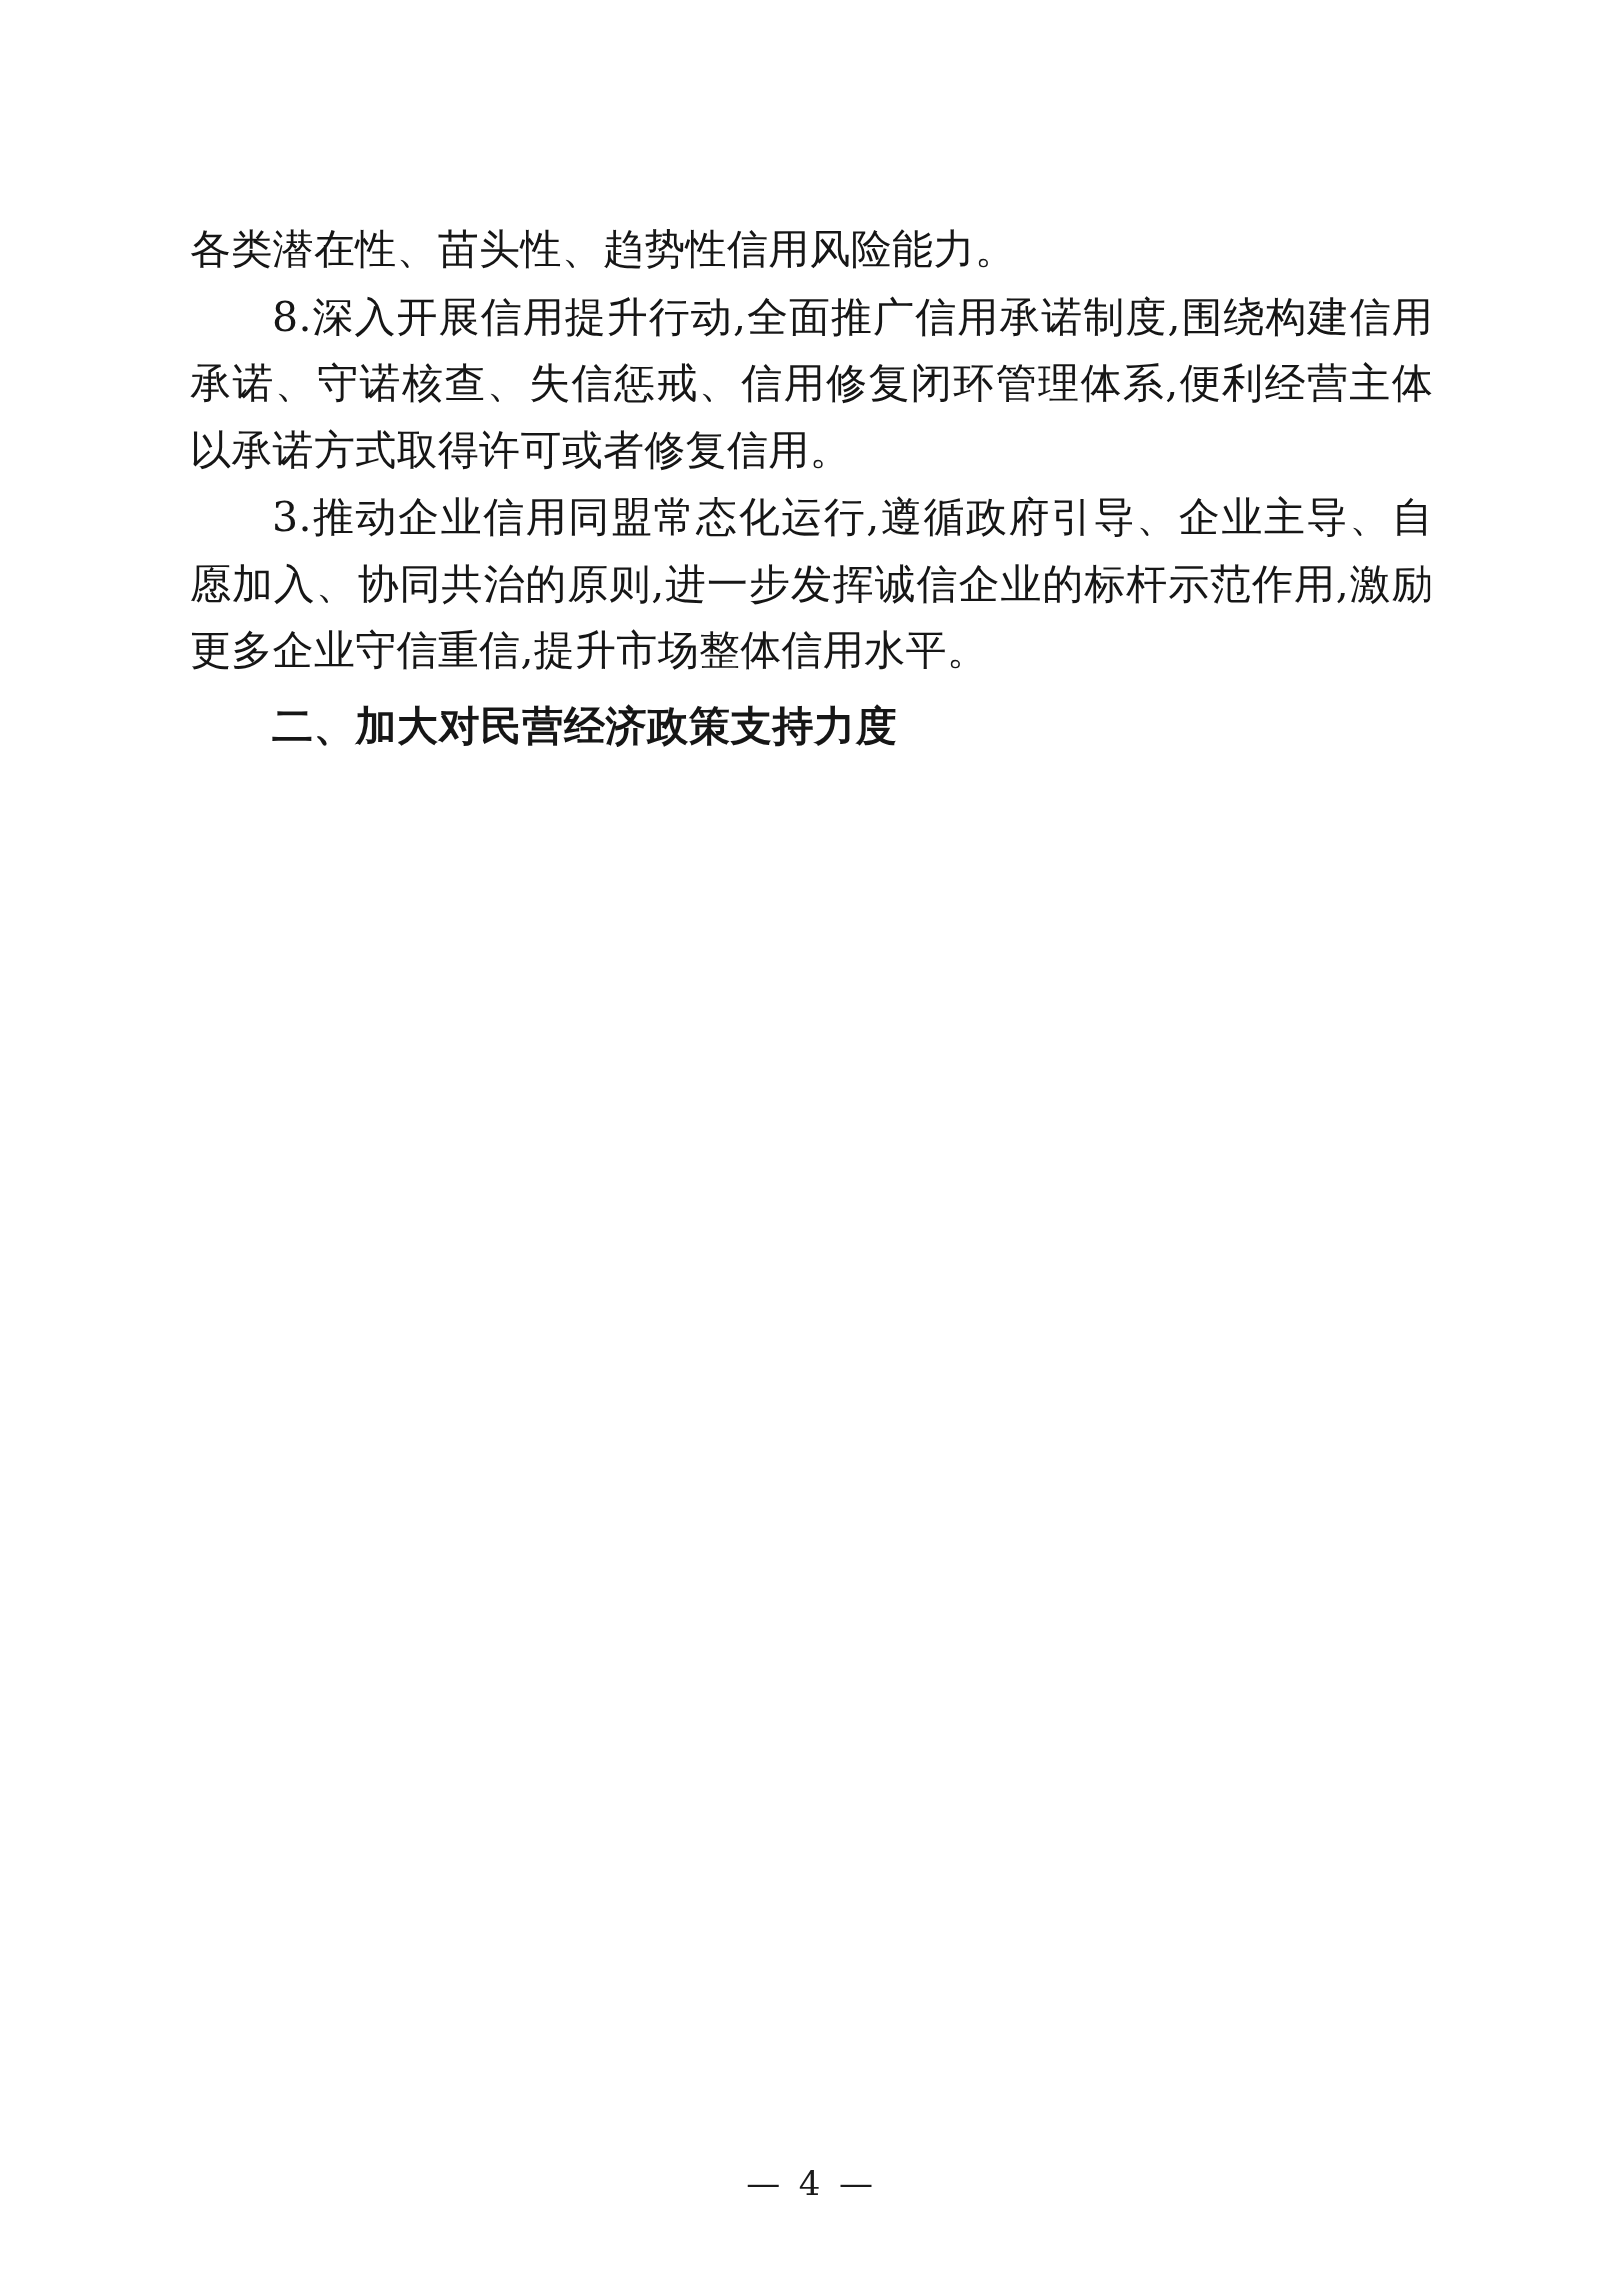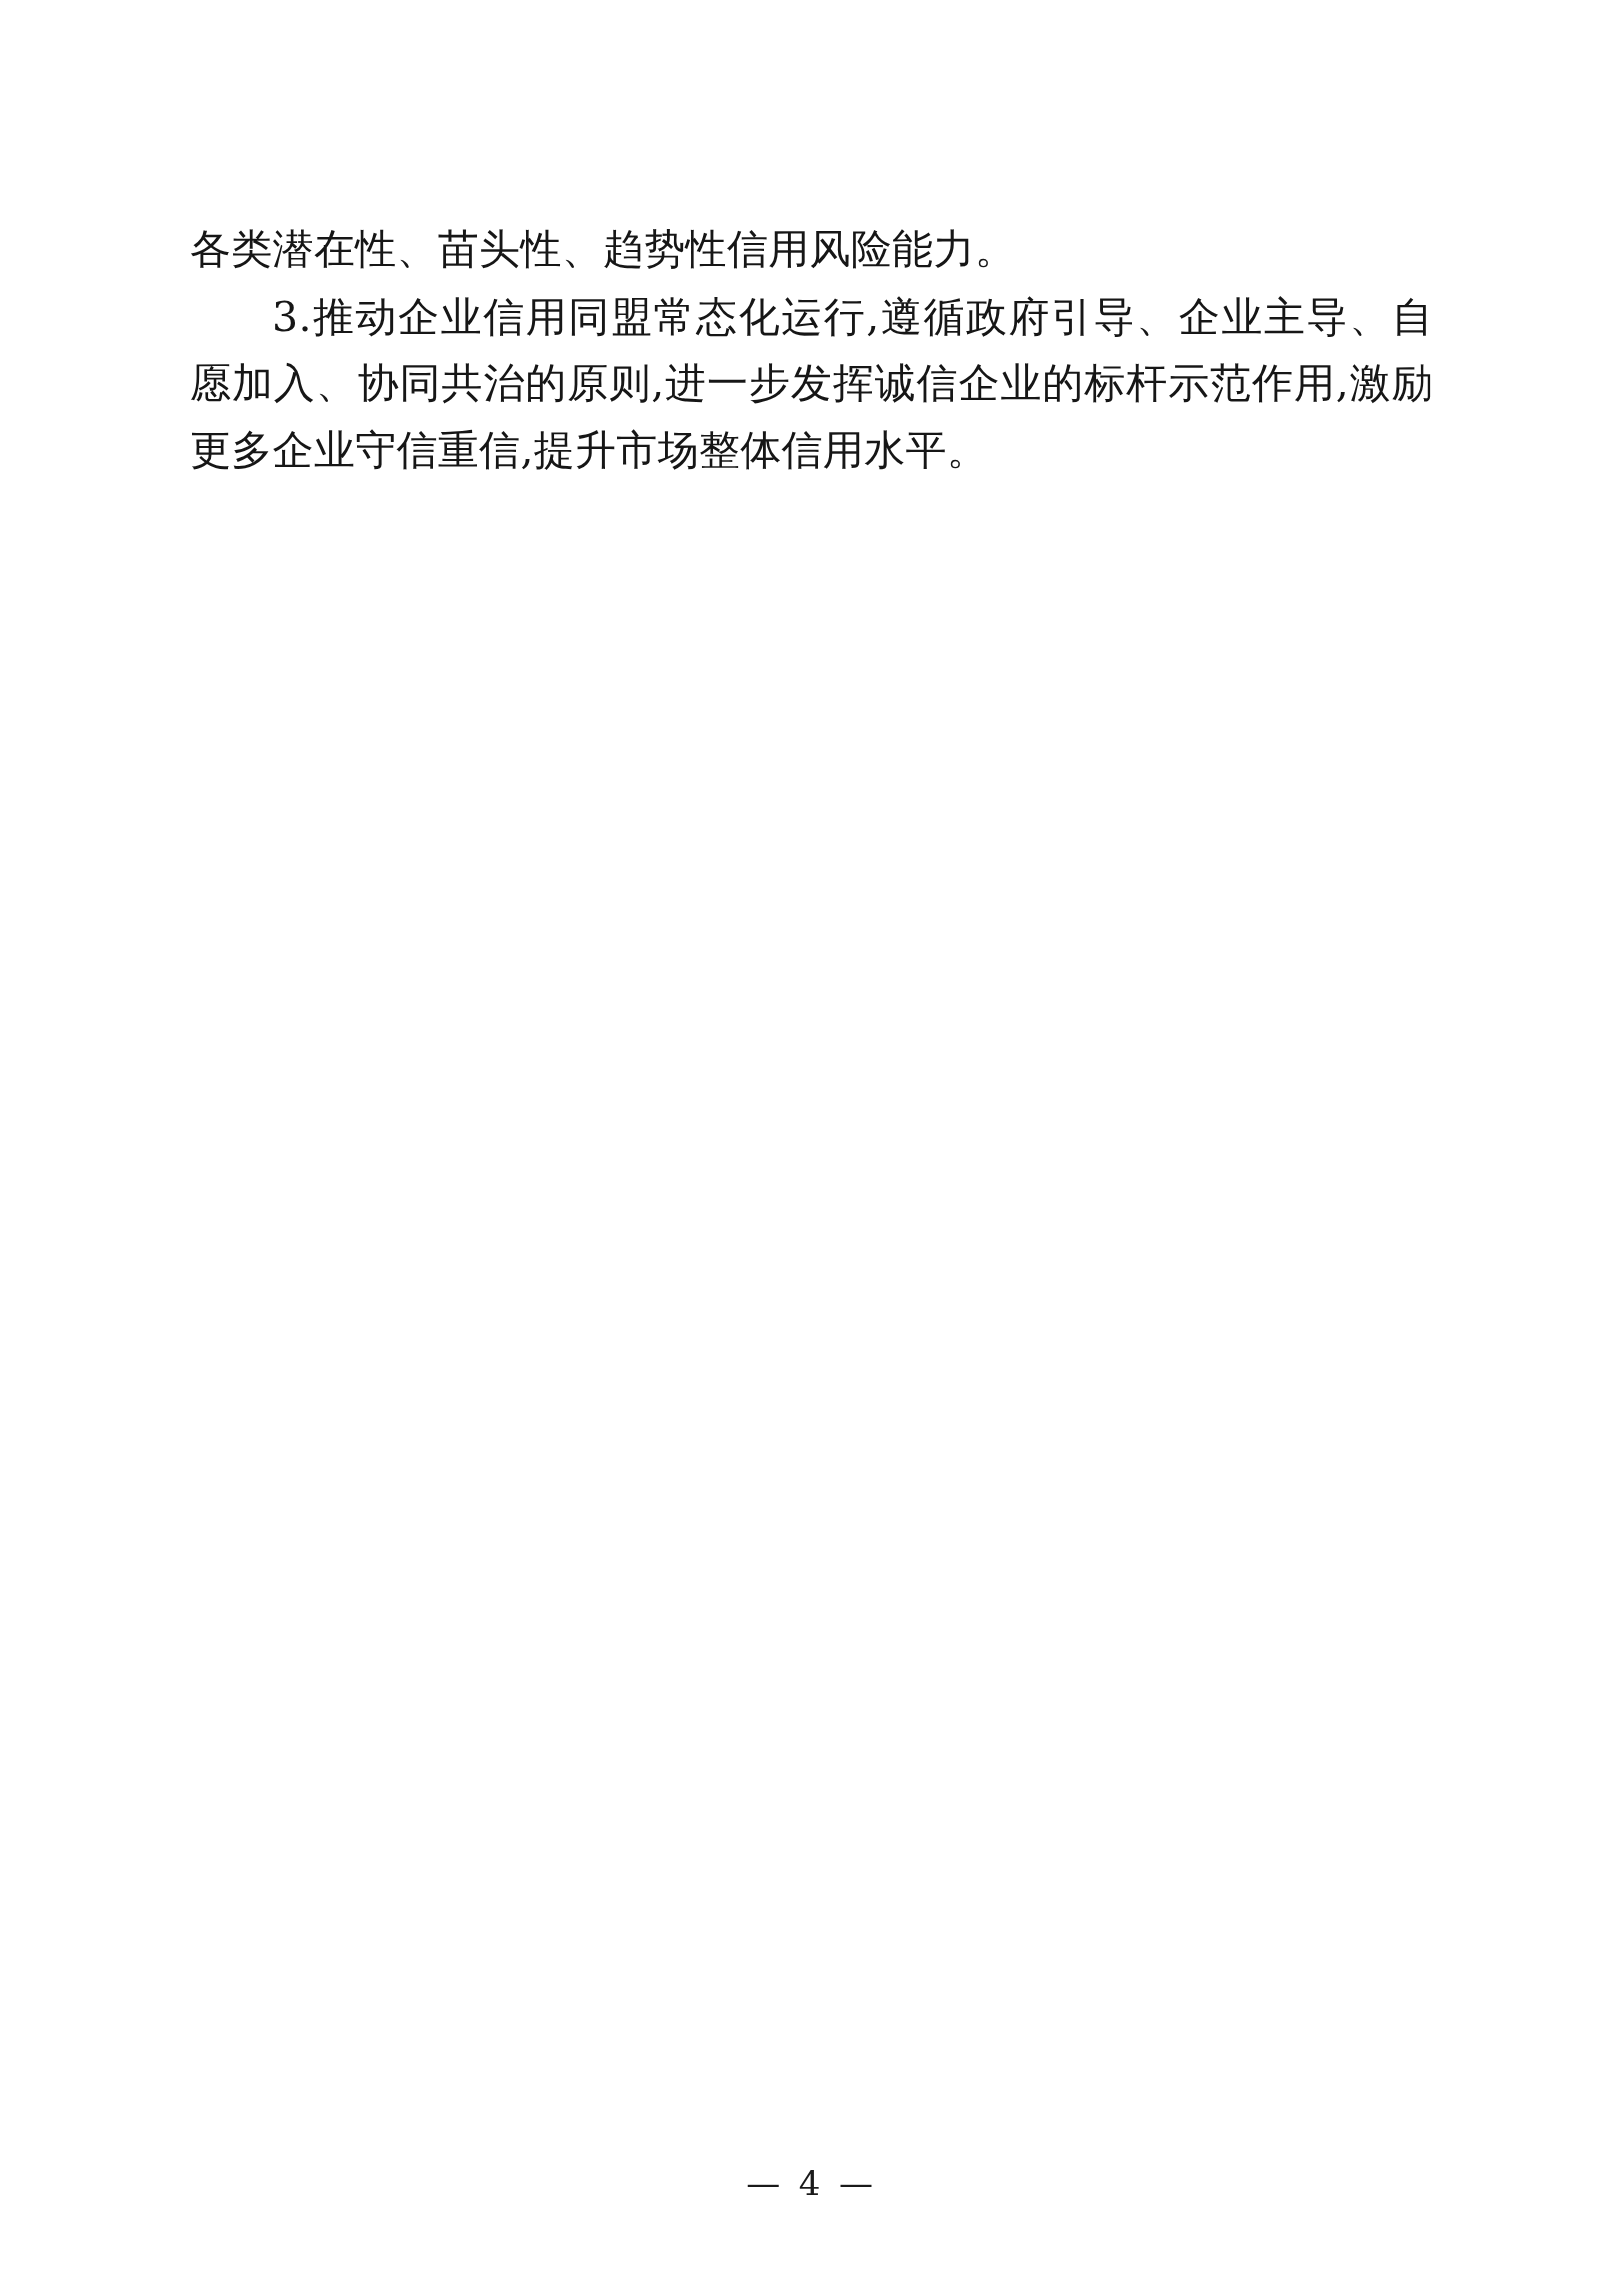--- a/index.html
+++ b/index.html
@@ -53,17 +53,19 @@
     color: #1a1a1a;
     font-family: "DejaVu Serif", "Liberation Serif", serif;
   }
 </style>
 </head>
 <body>
 
 <div class="page">
   <div class="body-text">
     <p class="indent" style="text-indent:0">各类潜在性、苗头性、趋势性信用风险能力。</p>
+    <p class="indent">8.深入开展信用提升行动,全面推广信用承诺制度,围绕构建信用承诺、守诺核查、失信惩戒、信用修复闭环管理体系,便利经营主体以承诺方式取得许可或者修复信用。</p>
     <p class="indent">3.推动企业信用同盟常态化运行,遵循政府引导、企业主导、自愿加入、协同共治的原则,进一步发挥诚信企业的标杆示范作用,激励更多企业守信重信,提升市场整体信用水平。</p>
+    <p class="heading">二、加大对民营经济政策支持力度</p>
   </div>
   <div class="footer">— 4 —</div>
 </div>
 
 
 </body></html>

